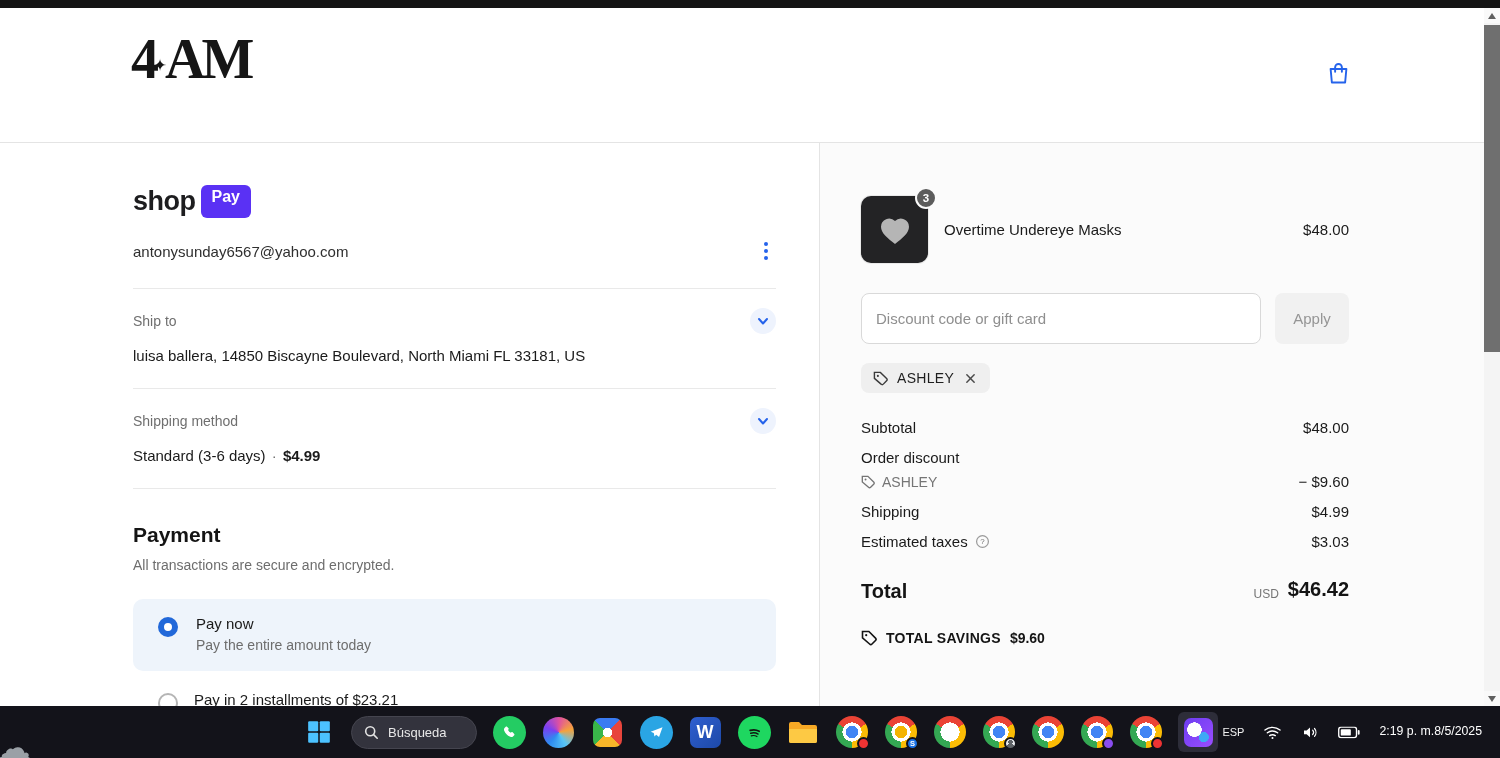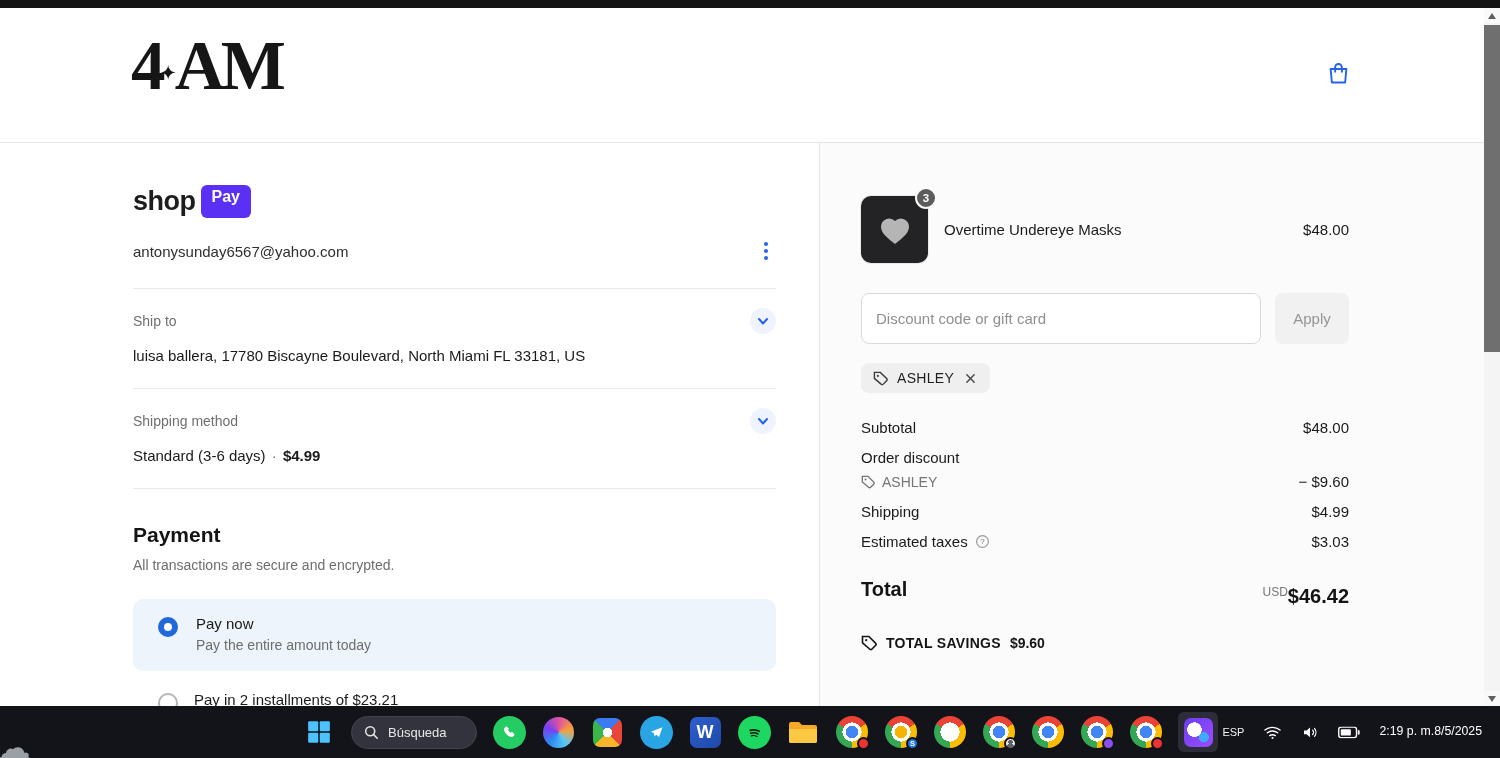--- a/index.html
+++ b/index.html
@@ -4,21 +4,21 @@
 <style>
   * { margin:0; padding:0; box-sizing:border-box; }
   body { font-family:"Liberation Sans", sans-serif; background:#fff; }
   .screen { position:relative; width:1500px; height:758px; overflow:hidden; background:#fff; }
 
   
   .top-strip { position:absolute; top:0; left:0; width:100%; height:8px; background:#141414; z-index:6; }
 
   
   .site-header { position:absolute; top:8px; left:0; width:1484px; height:135px; background:#fff; border-bottom:1px solid #e4e4e4; z-index:2; }
-  .logo { position:absolute; left:131px; top:22px; font-family:"Liberation Serif", serif; font-weight:700; font-size:69px; line-height:1.05; letter-spacing:-4px; color:#161616; text-decoration:none; cursor:pointer; }
+  .logo { position:absolute; left:131px; top:22px; font-family:"Liberation Serif", serif; font-weight:700; font-size:56px; line-height:1.05; letter-spacing:-4px; color:#161616; text-decoration:none; cursor:pointer; }
   .logo-star { position:relative; top:-0.44em; font-size:0.30em; letter-spacing:0; font-family:"DejaVu Sans", sans-serif; margin:0 -2px; }
   .cart-btn { position:absolute; right:128px; top:50%; transform:translateY(-50%); background:none; border:none; cursor:pointer; padding:4px; }
 
   
   .main { position:absolute; top:143px; left:0; width:1484px; height:563px; background:#fff; overflow:hidden; }
   .left-col { position:absolute; left:133px; top:0; width:643px; }
   hr.div { border:none; border-top:1px solid #e9e9e9; }
 
   .shoppay { margin-top:42px; display:flex; align-items:center; }
   .shop-word { font-size:27px; font-weight:700; color:#1d1d1f; letter-spacing:-0.5px; }
@@ -71,21 +71,21 @@
 
   .costs { margin-top:26px; }
   .cost-row { display:flex; justify-content:space-between; align-items:center; margin-bottom:13px; }
   .cost-label { font-size:15px; color:#1a1a1a; display:flex; align-items:center; gap:7px; }
   .cost-value { font-size:15px; color:#1a1a1a; }
   .sub-row { display:flex; justify-content:space-between; align-items:center; margin:-6px 0 13px; }
   .code-tag { display:flex; align-items:center; gap:7px; font-size:14px; color:#757575; }
 
   .total-row { margin-top:28px; display:flex; justify-content:space-between; align-items:baseline; }
   .total-label { font-size:20px; font-weight:700; color:#141414; }
-  .total-right { display:flex; align-items:flex-start; }
+  .total-right { display:flex; align-items:flex-end; gap:9px; }
   .total-currency { font-size:12px; color:#757575; }
   .total-value { font-size:20px; font-weight:700; color:#141414; }
 
   .savings-row { margin-top:27px; display:flex; align-items:center; gap:9px; }
   .savings-label { font-size:14px; font-weight:700; color:#141414; letter-spacing:.3px; }
   .savings-value { font-size:14px; font-weight:700; color:#141414; }
 
   
   .scrollbar { position:absolute; right:0; top:8px; width:16px; height:698px; background:#f4f4f4; z-index:5; }
   .sb-btn { position:absolute; left:0; width:16px; height:15px; background:#f9f9f9; border:none; cursor:pointer; display:flex; align-items:center; justify-content:center; }
@@ -157,21 +157,21 @@
 
       <section class="sec">
         <div class="sec-head">
           <span class="sec-label">Ship to</span>
           <button class="chev-btn">
             <svg width="14" height="14" viewBox="0 0 14 14" fill="none" stroke="#2563eb" stroke-width="2" stroke-linecap="round" stroke-linejoin="round">
                 <polyline points="3 5 7 9.5 11 5"></polyline>
               </svg>
           </button>
         </div>
-        <div class="sec-value">luisa ballera, 17780 Biscayne Boulevard, North Miami FL 33181, US</div>
+        <div class="sec-value">luisa ballera, 14850 Biscayne Boulevard, North Miami FL 33181, US</div>
       </section>
 
       <hr class="div">
 
       <section class="sec">
         <div class="sec-head">
           <span class="sec-label">Shipping method</span>
           <button class="chev-btn">
             <svg width="14" height="14" viewBox="0 0 14 14" fill="none" stroke="#2563eb" stroke-width="2" stroke-linecap="round" stroke-linejoin="round">
                 <polyline points="3 5 7 9.5 11 5"></polyline>

